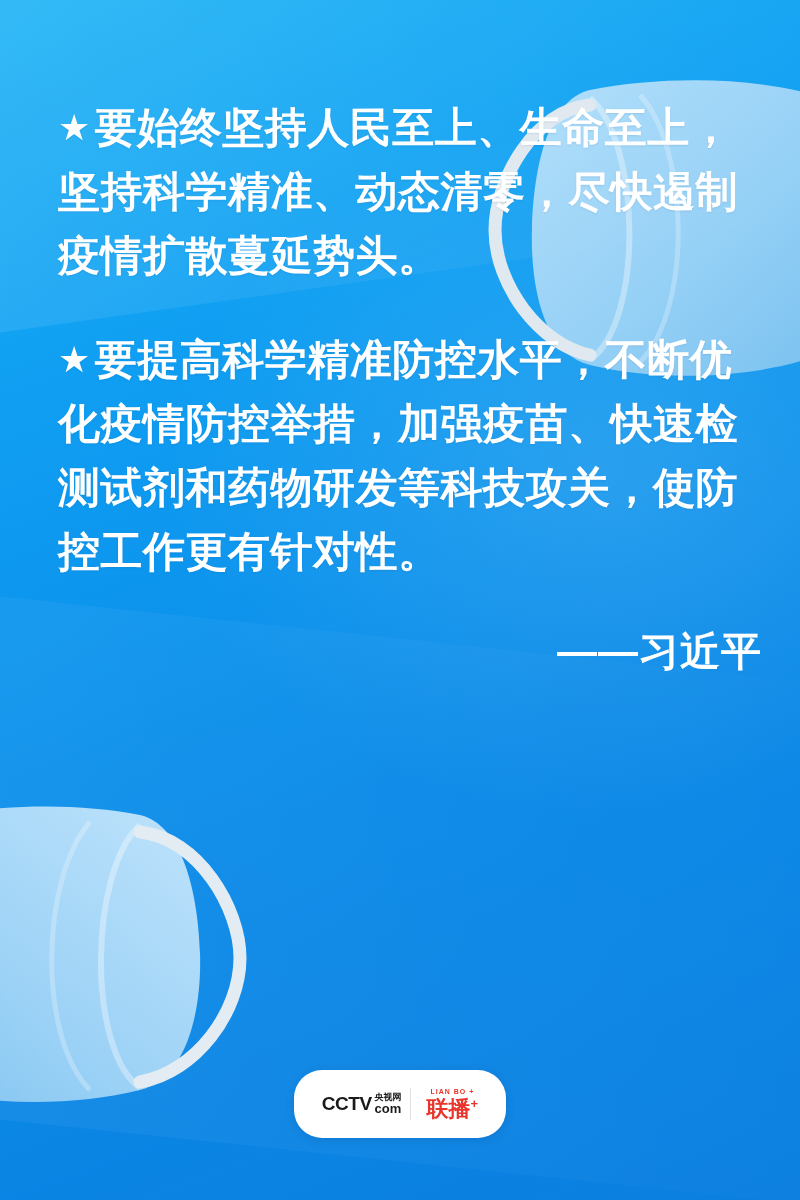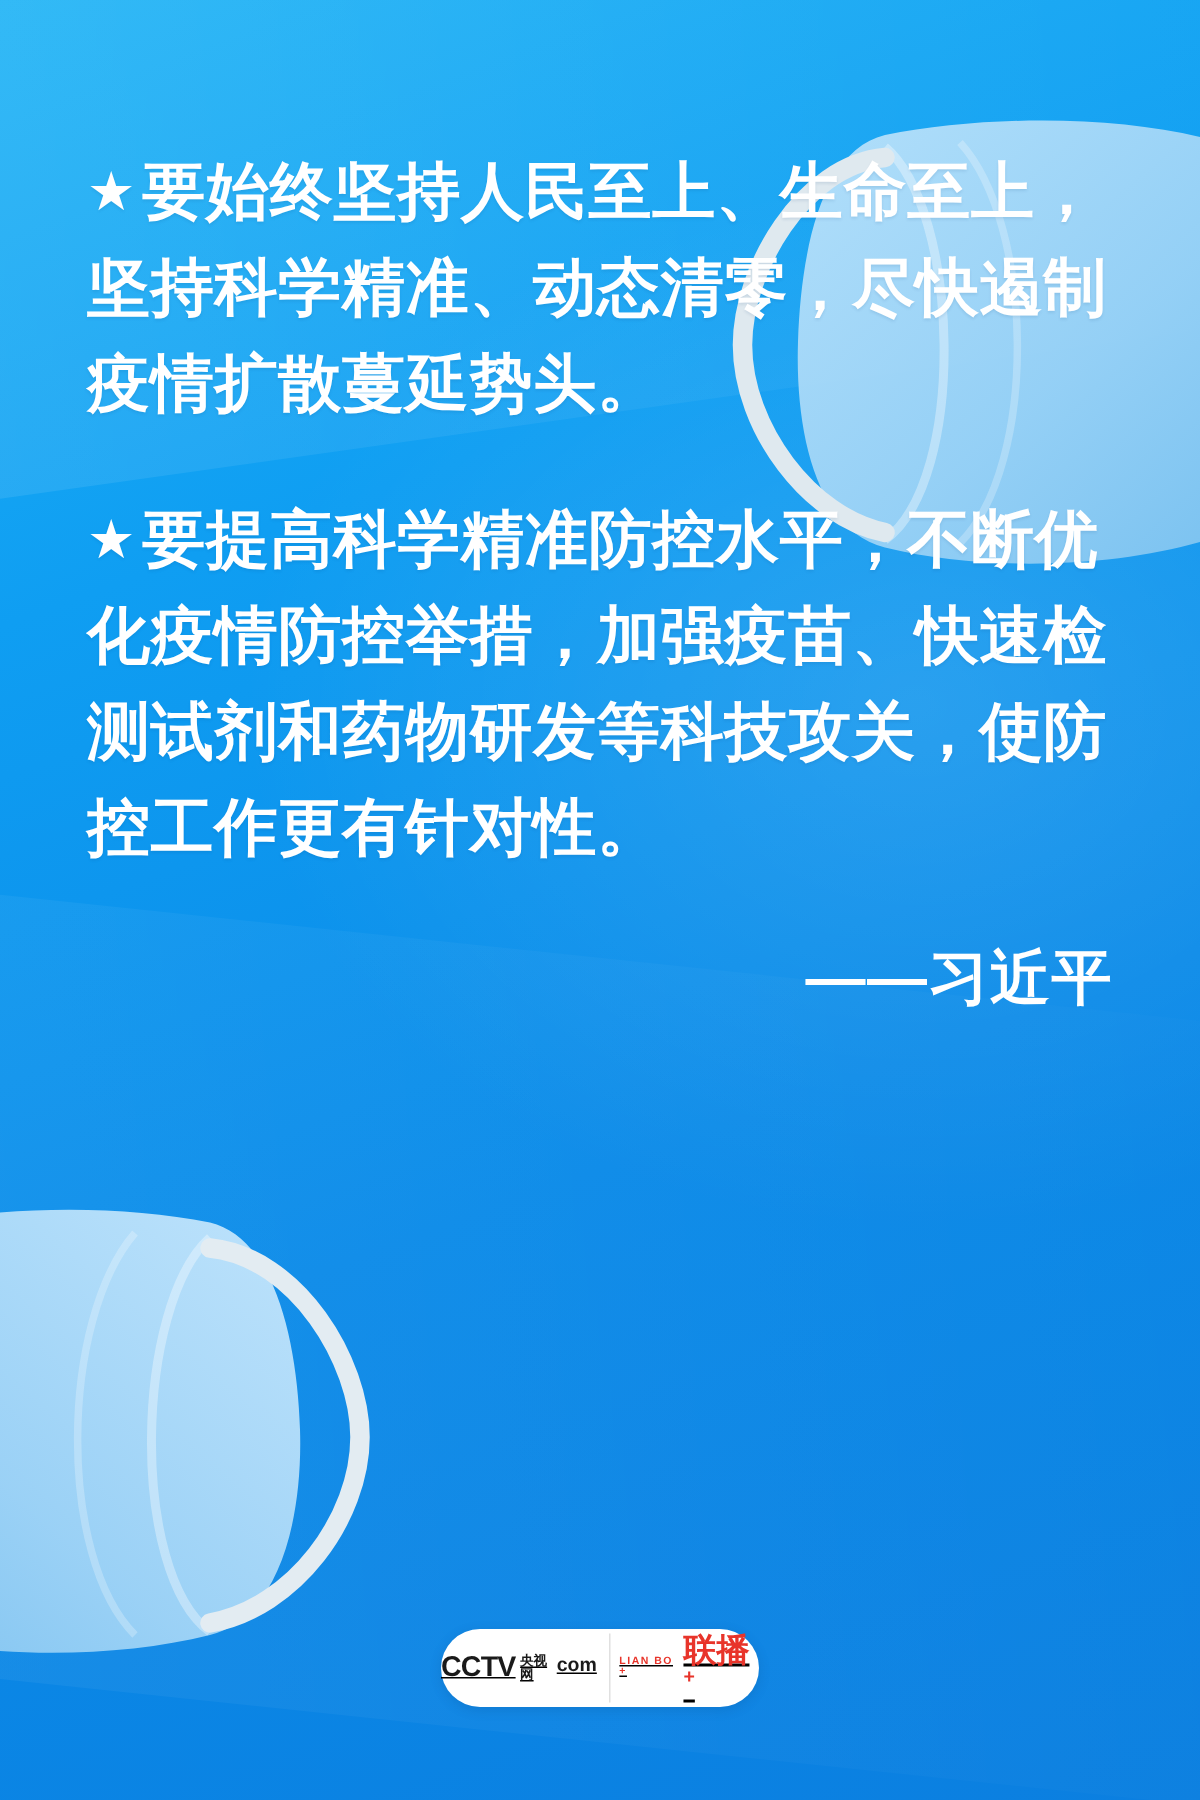--- a/index.html
+++ b/index.html
@@ -62,21 +62,21 @@
     width: 380px;
     height: 320px;
   }
 
   .content {
     position: absolute;
     left: 0; top: 0;
     width: 800px;
     height: 1200px;
     box-sizing: border-box;
-    padding: 96px 48px 0 58px;
+    padding: 96px 28px 0 58px;
   }
 
   .para {
     color: #ffffff;
     font-size: 42px;
     line-height: 64px;
     font-weight: 700;
     letter-spacing: 0.5px;
     margin: 0 0 40px 0;
     text-shadow: 0 1px 2px rgba(0,60,120,0.10);
@@ -99,63 +99,62 @@
     letter-spacing: 1px;
   }
 
   
   .logo-pill {
     position: absolute;
     left: 50%;
     bottom: 62px;
     transform: translateX(-50%);
     width: 212px;
-    height: 52px;
+    height: 68px;
     background: #ffffff;
     border-radius: 28px;
     display: flex;
     align-items: center;
     justify-content: center;
     gap: 8px;
     box-shadow: 0 2px 8px rgba(0,60,120,0.18);
-    text-decoration: underline;
   }
   .cctv-wrap {
     display: flex;
     align-items: center;
     gap: 3px;
   }
   .cctv-mark {
     font-family: "Liberation Sans", "DejaVu Sans", sans-serif;
     font-weight: 700;
     font-size: 19px;
     color: #1a1a1a;
     letter-spacing: -0.5px;
   }
   .cctv-sub {
     display: flex;
-    flex-direction: row;
+    flex-direction: column;
     line-height: 1;
   }
   .cctv-cn {
     font-size: 9px;
     color: #1a1a1a;
     font-weight: 700;
   }
   .cctv-com {
     font-size: 13px;
     color: #1a1a1a;
     font-weight: 700;
   }
   .lianbo {
     display: flex;
-    flex-direction: row;
+    flex-direction: column;
     align-items: center;
     line-height: 1;
-    padding-left: 6px;
+    padding-left: 16px;
     border-left: 1px solid #e0e0e0;
   }
   .lianbo-pinyin {
     font-size: 7px;
     color: #e8342a;
     letter-spacing: 1px;
     font-weight: 700;
     margin-bottom: 2px;
   }
   .lianbo-cn {

